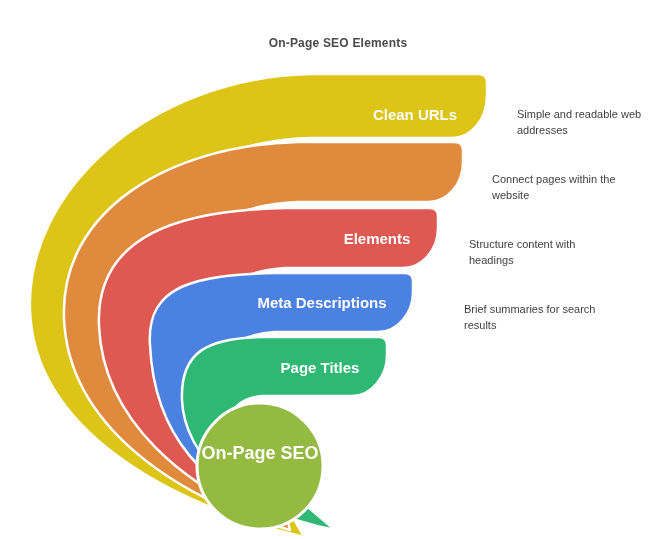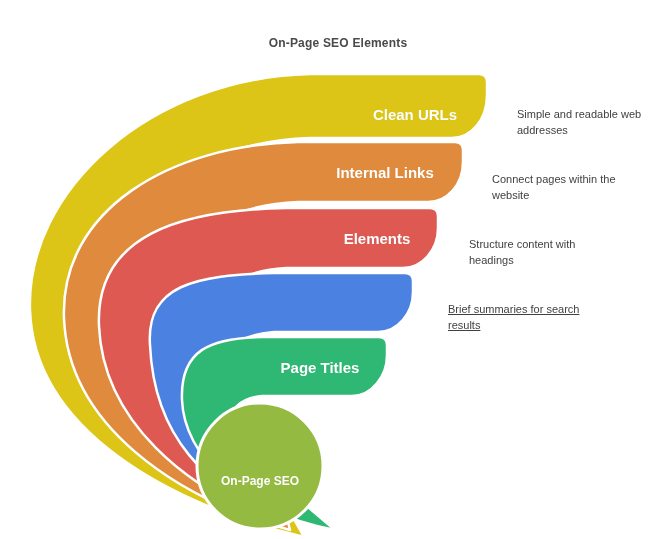--- a/index.html
+++ b/index.html
@@ -52,23 +52,23 @@
       <path d="M 286 208 L 430 208 Q 438 208 438 216 L 438 228 C 438 250 422 268 403 268 L 286 268 C 225 272 186 305 184 360 C 182 420 220 455 272 472 L 280 523 C 185 490 103 420 99 326 C 95 235 180 210 286 208 Z" fill="#de5951"></path>
       <path d="M 274 273 L 405 273 Q 413 273 413 281 L 413 292 C 413 313 398 332 378 332 L 274 332 C 235 335 213 355 212 390 C 211 428 232 450 268 460 L 288 517 C 205 492 154 435 150 345 C 146 285 195 275 274 273 Z" fill="#4b81e1"></path>
       <path d="M 262 337 L 379 337 Q 387 337 387 345 L 387 355 C 387 376 372 396 352 396 L 262 396 C 240 398 228 410 228 430 C 228 452 240 462 262 468 L 335 530 C 240 512 184 455 182 400 C 180 350 210 338 262 337 Z" fill="#2fb873"></path>
       <circle cx="260" cy="466" r="63" stroke-width="3" fill="#95ba41"></circle>
     </g>
   </svg>
 
   <div class="diagram-title">On-Page SEO Elements</div>
 
   <div class="seg-label" style="left:415px; top:106px;margin-top:8px;">Clean URLs</div>
-  <div class="seg-label" style="left:385px; top:172px;">Internal Links</div>
   <div class="seg-label" style="left:377px; top:238px;">Elements</div>
+  <div class="seg-label" style="left:322px; top:302px;">Meta Descriptions</div>
   <div class="seg-label" style="left:320px; top:367px;text-align:center;">Page Titles</div>
-  <div class="seg-label" style="left:260px; top:481px; font-size:12px;">On-Page SEO</div>
+  <div class="seg-label" style="left:260px; top:453px; font-size:18px;">On-Page SEO</div>
 
   <div class="seg-desc" style="left:517px; top:80px;  width:128px;">Simple and readable web addresses</div>
   <div class="seg-desc" style="left:469px; top:210px; width:124px;">Structure content with headings</div>
   <div class="seg-desc" style="left:492px; top:145px; width:134px;">Connect pages within the website</div>
-  <div class="seg-desc" style="left:448px; top:275px; width:147px;text-decoration:underline;">Brief summaries for search results</div>
+  <div class="seg-desc" style="left:464px; top:275px; width:147px;">Brief summaries for search results</div>
 
 </div>
 
 </body></html>

